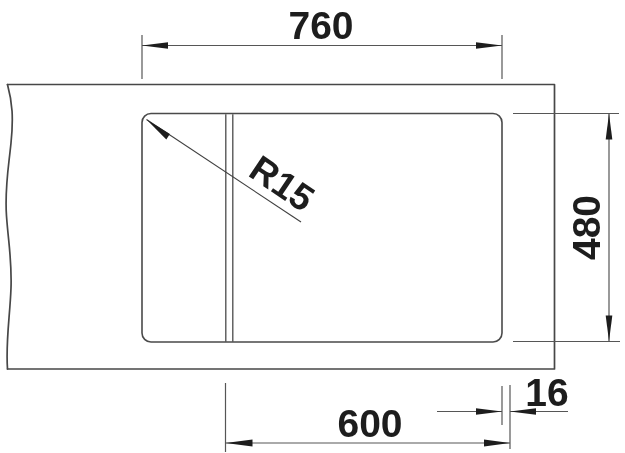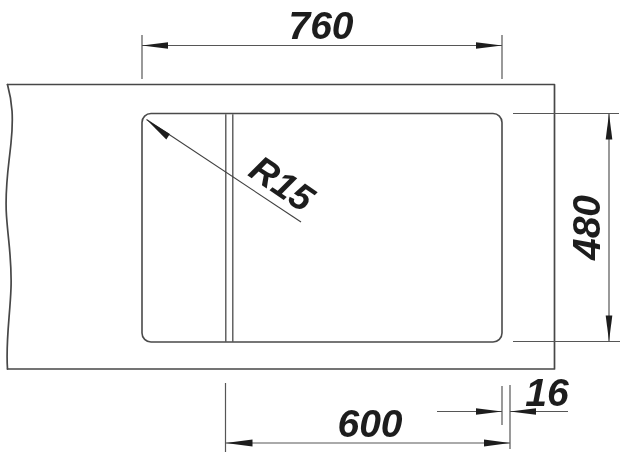--- a/index.html
+++ b/index.html
@@ -7,21 +7,20 @@
     padding: 0;
     background: #ffffff;
     font-family: "Liberation Sans", sans-serif;
   }
   .stage {
     position: relative;
     width: 625px;
     height: 453px;
     background: #ffffff;
     overflow: hidden;
-    font-style: italic;
   }
   svg { display: block; }
 
   .outline {
     fill: none;
     stroke: #474747;
     stroke-width: 1.7;
     stroke-linejoin: round;
     stroke-linecap: round;
   }

